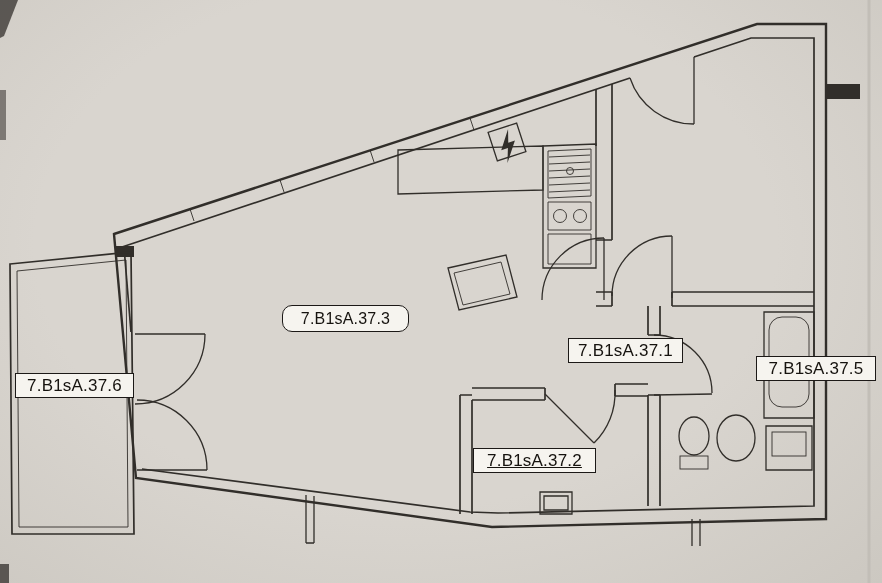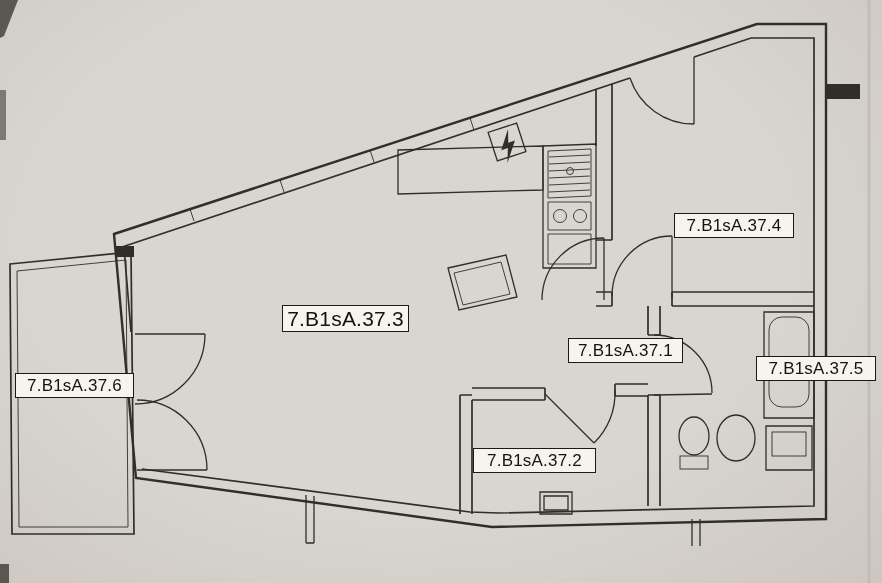--- a/index.html
+++ b/index.html
@@ -18,21 +18,21 @@
   .s13{stroke-width:1.3}
   .s09{stroke-width:.9}
   .fillink{fill:var(--line,#312e2a);stroke:none;}
   .room-label{
     position:absolute;display:flex;align-items:center;justify-content:center;
     background:var(--label_bg,#f6f4ef);
     border:1.7px solid var(--label_border,#1c1917);
     box-sizing:border-box;font-size:17px;color:#16130f;letter-spacing:.2px;
     white-space:nowrap;
   }
-  .room-label.lg{font-size:21px;}
+  .room-label.lg{font-size:16px;border-radius:10px;}
 </style>
 </head>
 <body>
 
 <div class="stage">
 
   <svg class="plan" width="882" height="583" viewBox="0 0 882 583">
 
     <g>
       <path class="ln s24" d="M114,234 L757,24 L826,24 L826,519 L492,527 L136,478 Z"></path>
@@ -157,19 +157,18 @@
       <line x1="869" y1="0" x2="869" y2="583" stroke="#c2beb7" stroke-width="3"></line>
     </g>
   </svg>
 
   <div class="room-label" style="left:15px;top:373px;width:119px;height:25px;text-align:right;">7.B1sA.37.6</div>
 
   <div class="room-label lg" style="left:282px;top:305px;width:127px;height:27px;">7.B1sA.37.3</div>
 
   <div class="room-label" style="left:568px;top:338px;width:115px;height:25px;">7.B1sA.37.1</div>
 
-  <div class="room-label" style="left:473px;top:448px;width:123px;height:25px;">7.B1sA.37.2</div>
+  <div class="room-label" style="left:473px;top:448px;width:123px;height:25px;text-decoration:underline;">7.B1sA.37.2</div>
 
-  <div class="room-label" style="left:674px;top:213px;width:120px;height:25px;">7.B1sA.37.4</div>
 
   <div class="room-label" style="left:756px;top:356px;width:120px;height:25px;text-align:center;">7.B1sA.37.5</div>
 
 </div>
 
 </body></html>

